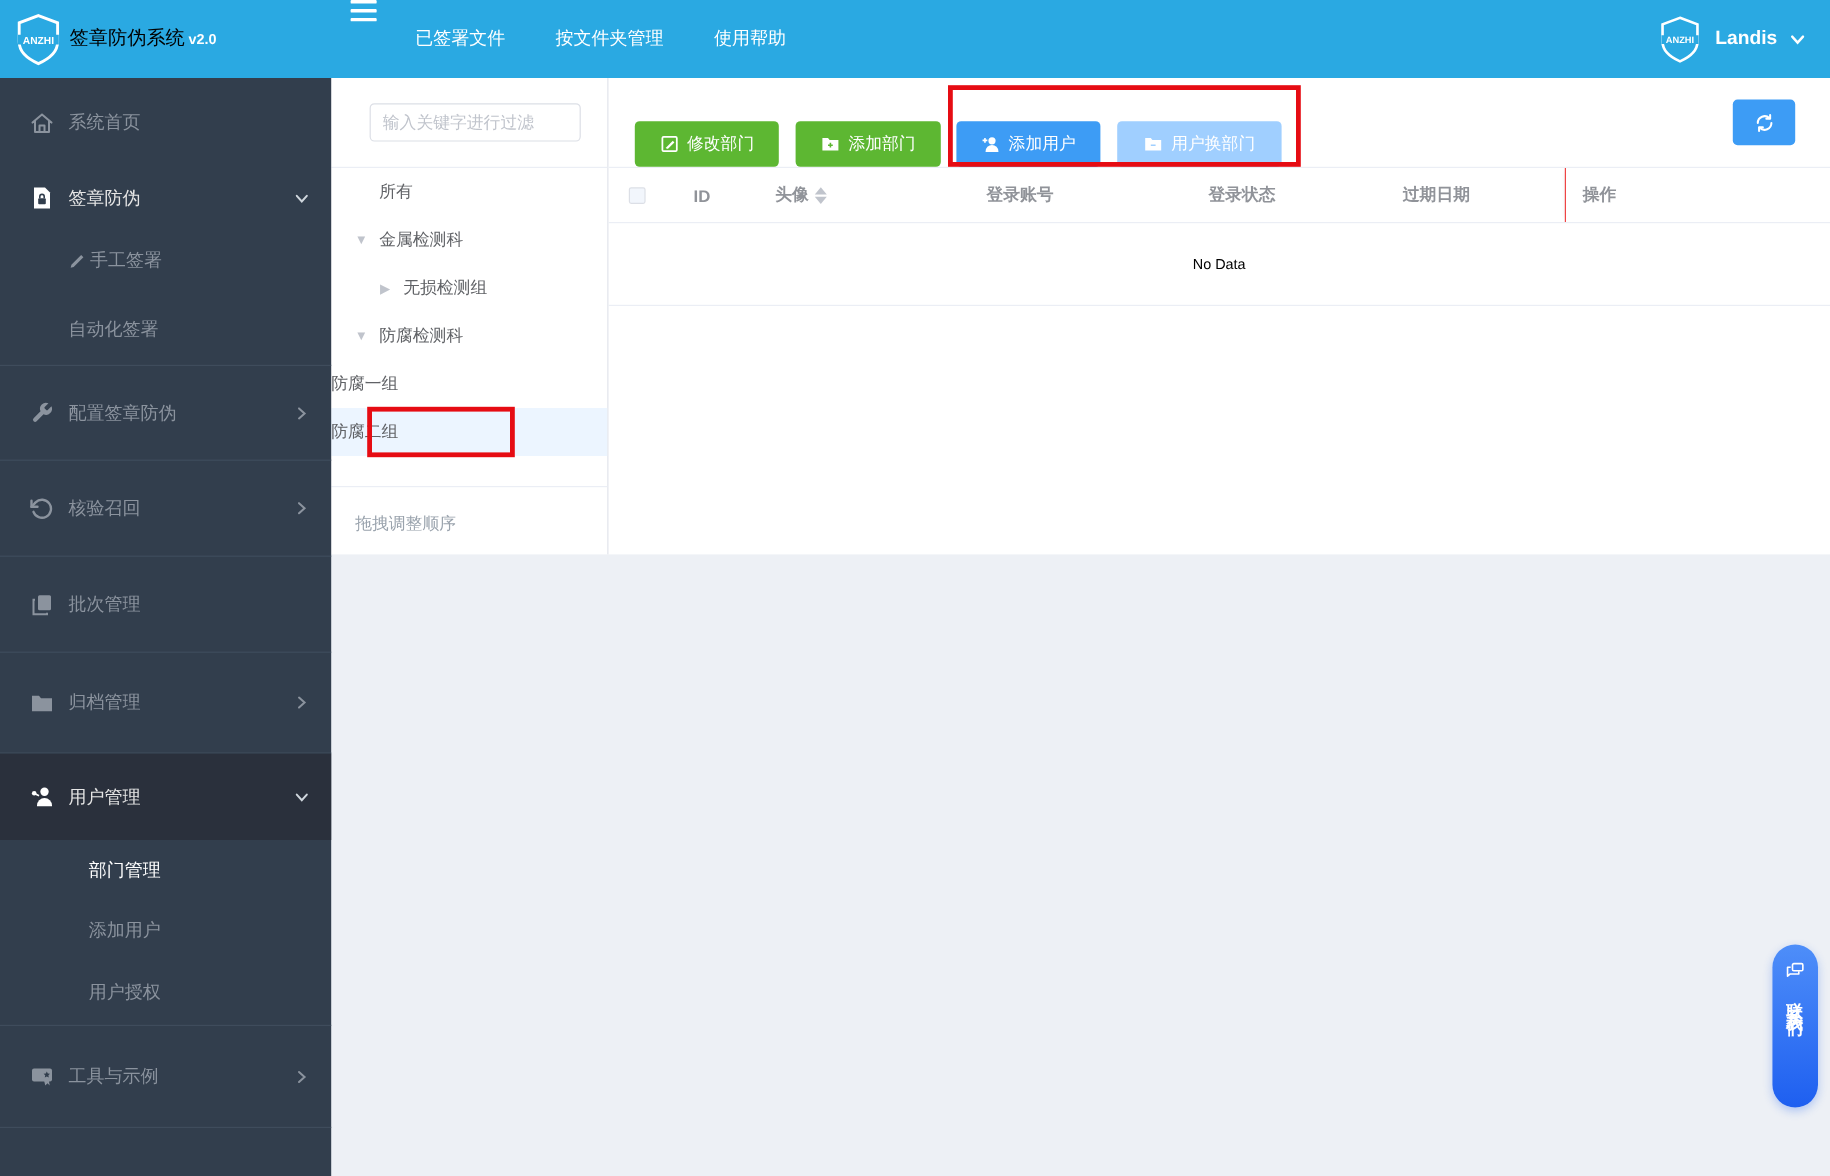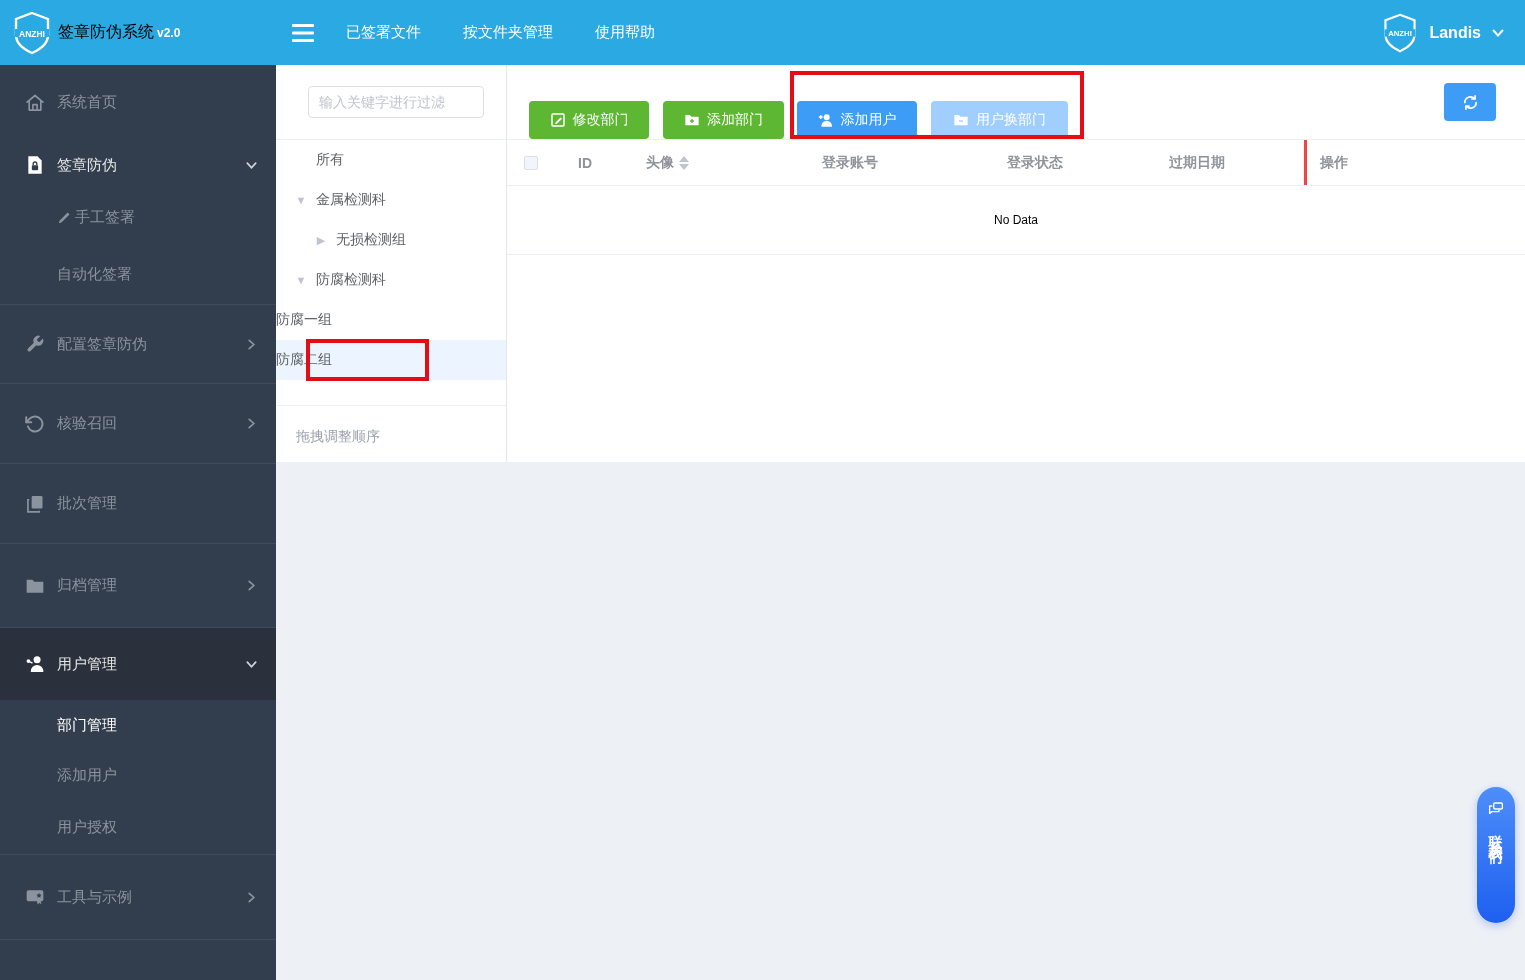--- a/index.html
+++ b/index.html
@@ -3,21 +3,21 @@
 <meta charset="utf-8">
 <style>
   * { margin:0; padding:0; box-sizing:border-box; }
   html,body { width:1525px; height:980px; overflow:hidden; }
   body {
     font-family:"Liberation Sans","DejaVu Sans",sans-serif;
     background:#edf0f5; position:relative; color:#606266;
   }
   
   .topbar { position:absolute; left:0; top:0; width:1525px; height:65px;
-    background:#2aa9e2; display:flex; align-items:center; z-index:5; }
+    background:#2aa9e2; display:flex; z-index:5; }
   .logo-area { display:flex; align-items:center; padding-left:12px; width:276px; }
   .logo-shield { width:40px; height:44px; flex:0 0 auto; }
   .app-title { color:#000000; font-size:16px; font-weight:normal; margin-left:6px; white-space:nowrap; }
   .app-version { color:#fff; font-size:12px; font-weight:bold; vertical-align:super; margin-left:3px; }
   .hamburger { width:22px; height:18px; margin-left:16px; cursor:pointer; color:#fff; }
   .top-nav { display:flex; align-items:center; margin-left:32px; gap:42px; }
   .top-nav-item { color:#fff; font-size:15px; cursor:pointer; white-space:nowrap; }
   .user-area { margin-left:auto; display:flex; align-items:center; padding-right:20px; gap:10px; }
   .avatar-shield { width:38px; height:40px; }
   .user-name { color:#fff; font-size:16px; font-weight:bold; }
@@ -32,21 +32,21 @@
   .side-row .chev { position:absolute; right:18px; width:13px; height:13px; color:#8b939e; }
   .side-row.lit { color:#e5e5e5; }
   .side-row.lit .chev { color:#cfd6dd; }
   .sec-border { border-bottom:1px solid #3f4c5c; }
   .r-home { height:75px; }
   .r-seal { height:50px; }
   .r-sub { height:54px; padding-left:57px; }
   .r-sub .pen { width:15px; height:15px; margin-right:3px; }
   .r-item80 { height:79px; }
   .r-user { height:72px; background:#2a303c; }
-  .r-usub { height:50px; padding-left:57px; }
+  .r-usub { height:50px; padding-left:74px; }
   .r-usub.active { color:#fff; }
   .r-tools { height:85px; }
 
   
   .tree-panel { position:absolute; left:276px; top:65px; width:231px; height:397px;
     background:#fff; border-right:1px solid #e4e7ed; z-index:3; }
   .tree-search-wrap { height:75px; border-bottom:1px solid #ebeef5; display:flex; align-items:center; }
   .tree-search { margin-left:32px; width:176px; height:32px; border:1px solid #dcdfe6;
     border-radius:4px; padding:0 10px; font-size:14px; color:#606266; outline:none;
     font-family:inherit; }
@@ -80,21 +80,21 @@
     background:#3d9cf5; border:none; border-radius:4px; color:#fff; cursor:pointer;
     display:flex; align-items:center; justify-content:center; }
   .refresh-btn svg { width:17px; height:17px; }
 
   .thead { height:46px; display:flex; align-items:center; border-bottom:1px solid #ebeef5;
     color:#909399; font-size:14px; font-weight:bold; }
   .th { display:flex; align-items:center; justify-content:center; height:100%; }
   .th-check { width:48px; } .th-id { width:60px; } .th-avatar { width:105px; }
   .th-account { width:260px; } .th-status { width:110px; } .th-created { width:145px; }
   .th-expire { width:214px; }
-  .th-action { width:57px; border-left:3px solid #ef4444; box-shadow:-3px 0 4px -3px rgba(0,0,0,.08); }
+  .th-action { width:57px; border-left:1px solid #ef4444; box-shadow:-3px 0 4px -3px rgba(0,0,0,.08); }
   .th-fill { flex:1; }
   .checkbox { width:14px; height:14px; border:1px solid #dcdfe6; border-radius:2px; background:#f2f6fc; cursor:pointer; }
   .sort-caret { display:inline-flex; flex-direction:column; margin-left:5px; gap:2px; }
   .sort-caret i { width:0; height:0; border-left:5px solid transparent; border-right:5px solid transparent; display:block; }
   .sort-caret .up { border-bottom:6px solid #c0c4cc; }
   .sort-caret .dn { border-top:6px solid #c0c4cc; }
   .nodata-row { height:69px; display:flex; align-items:center; justify-content:center;
     border-bottom:1px solid #ebeef5; color:#000000; font-size:12px; }
 
   

